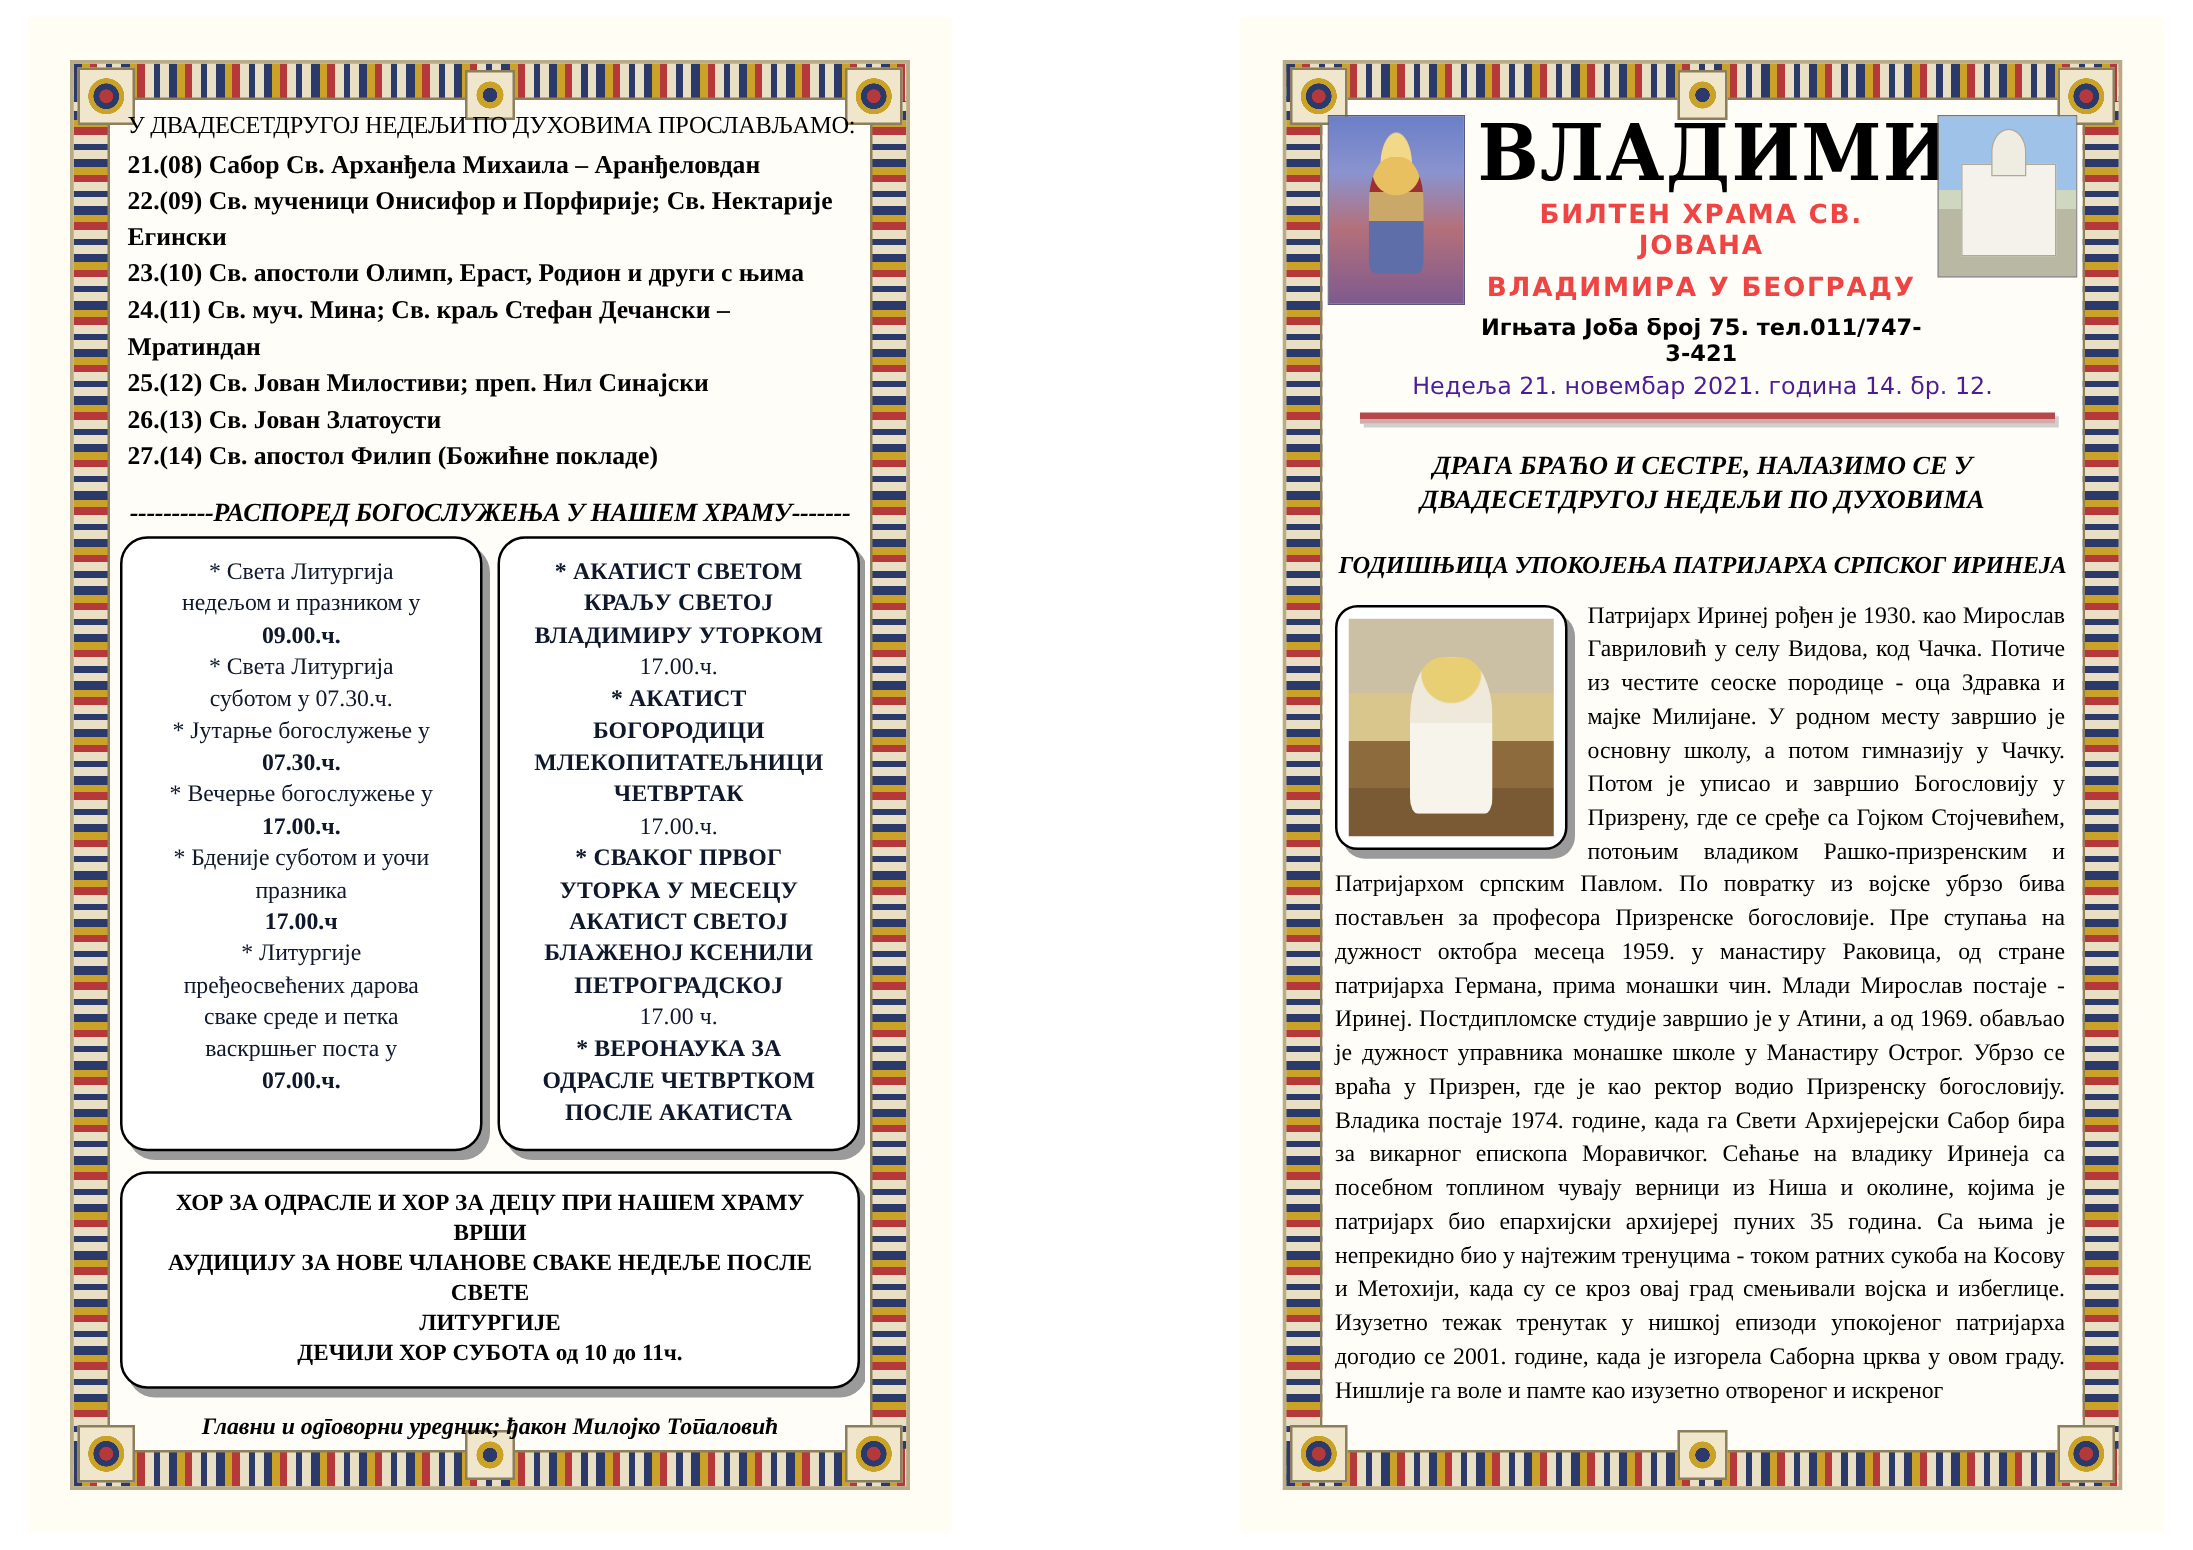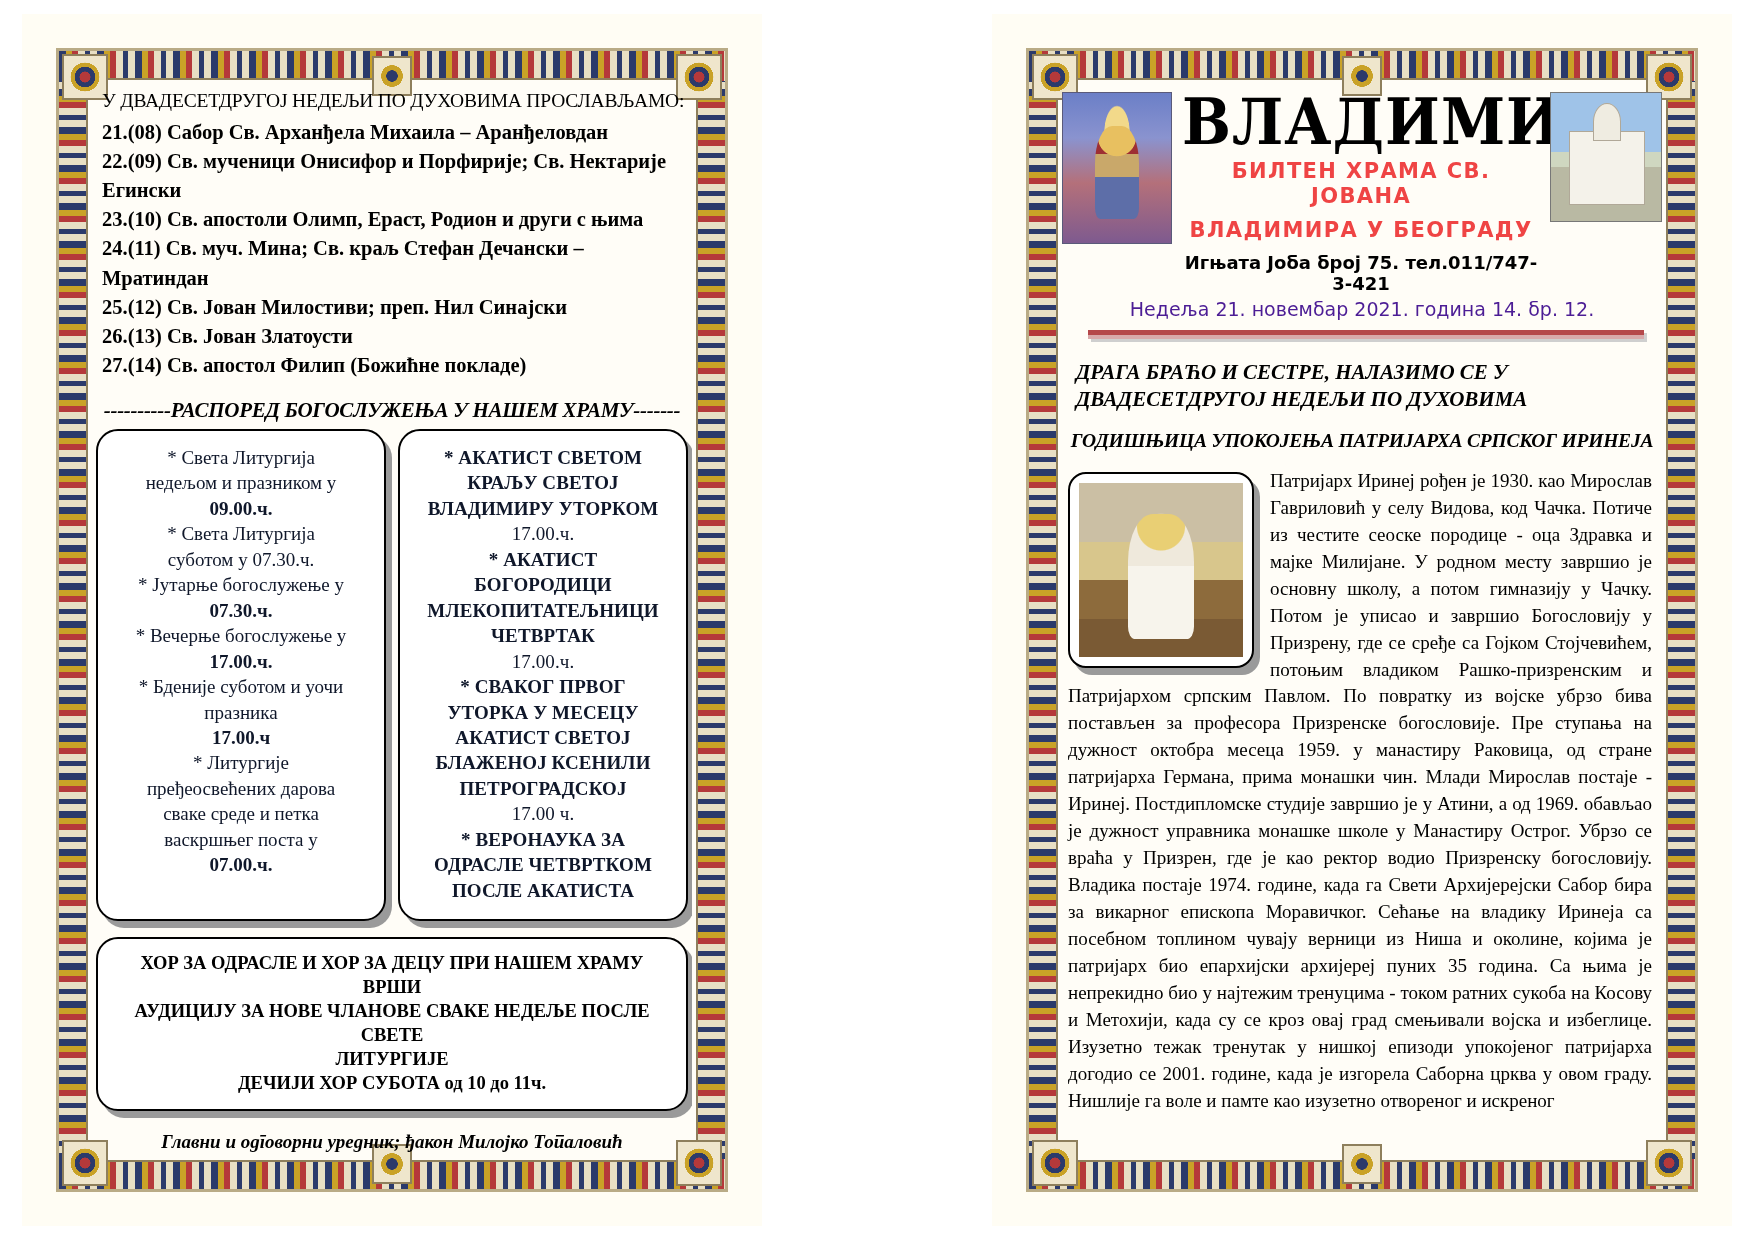--- a/index.html
+++ b/index.html
@@ -320,34 +320,34 @@
     color: #4c1d95;
   }
   .rule {
     height: 9px;
     margin: 10px 18px 0 26px;
     background: linear-gradient(180deg, #b5484a 0 55%, #d8a9aa 55% 100%);
     box-shadow: 3px 3px 0 0 #cfcfcf;
   }
 
   .greet {
-    text-align: left;
+    text-align: center;
     font-style: italic;
     font-weight: bold;
     font-size: 21px;
     line-height: 1.3;
     margin: 20px 14px 0;
     color: #000;
   }
   .anniversary {
     text-align: center;
     font-style: italic;
     font-weight: bold;
     font-size: 19.5px;
-    margin: 16px 6px 0;
+    margin: 28px 6px 0;
     color: #000;
     letter-spacing: -0.2px;
   }
 
   .article {
     margin: 16px 10px 0 6px;
     font-size: 19px;
     line-height: 1.42;
     text-align: justify;
     color: #000;

